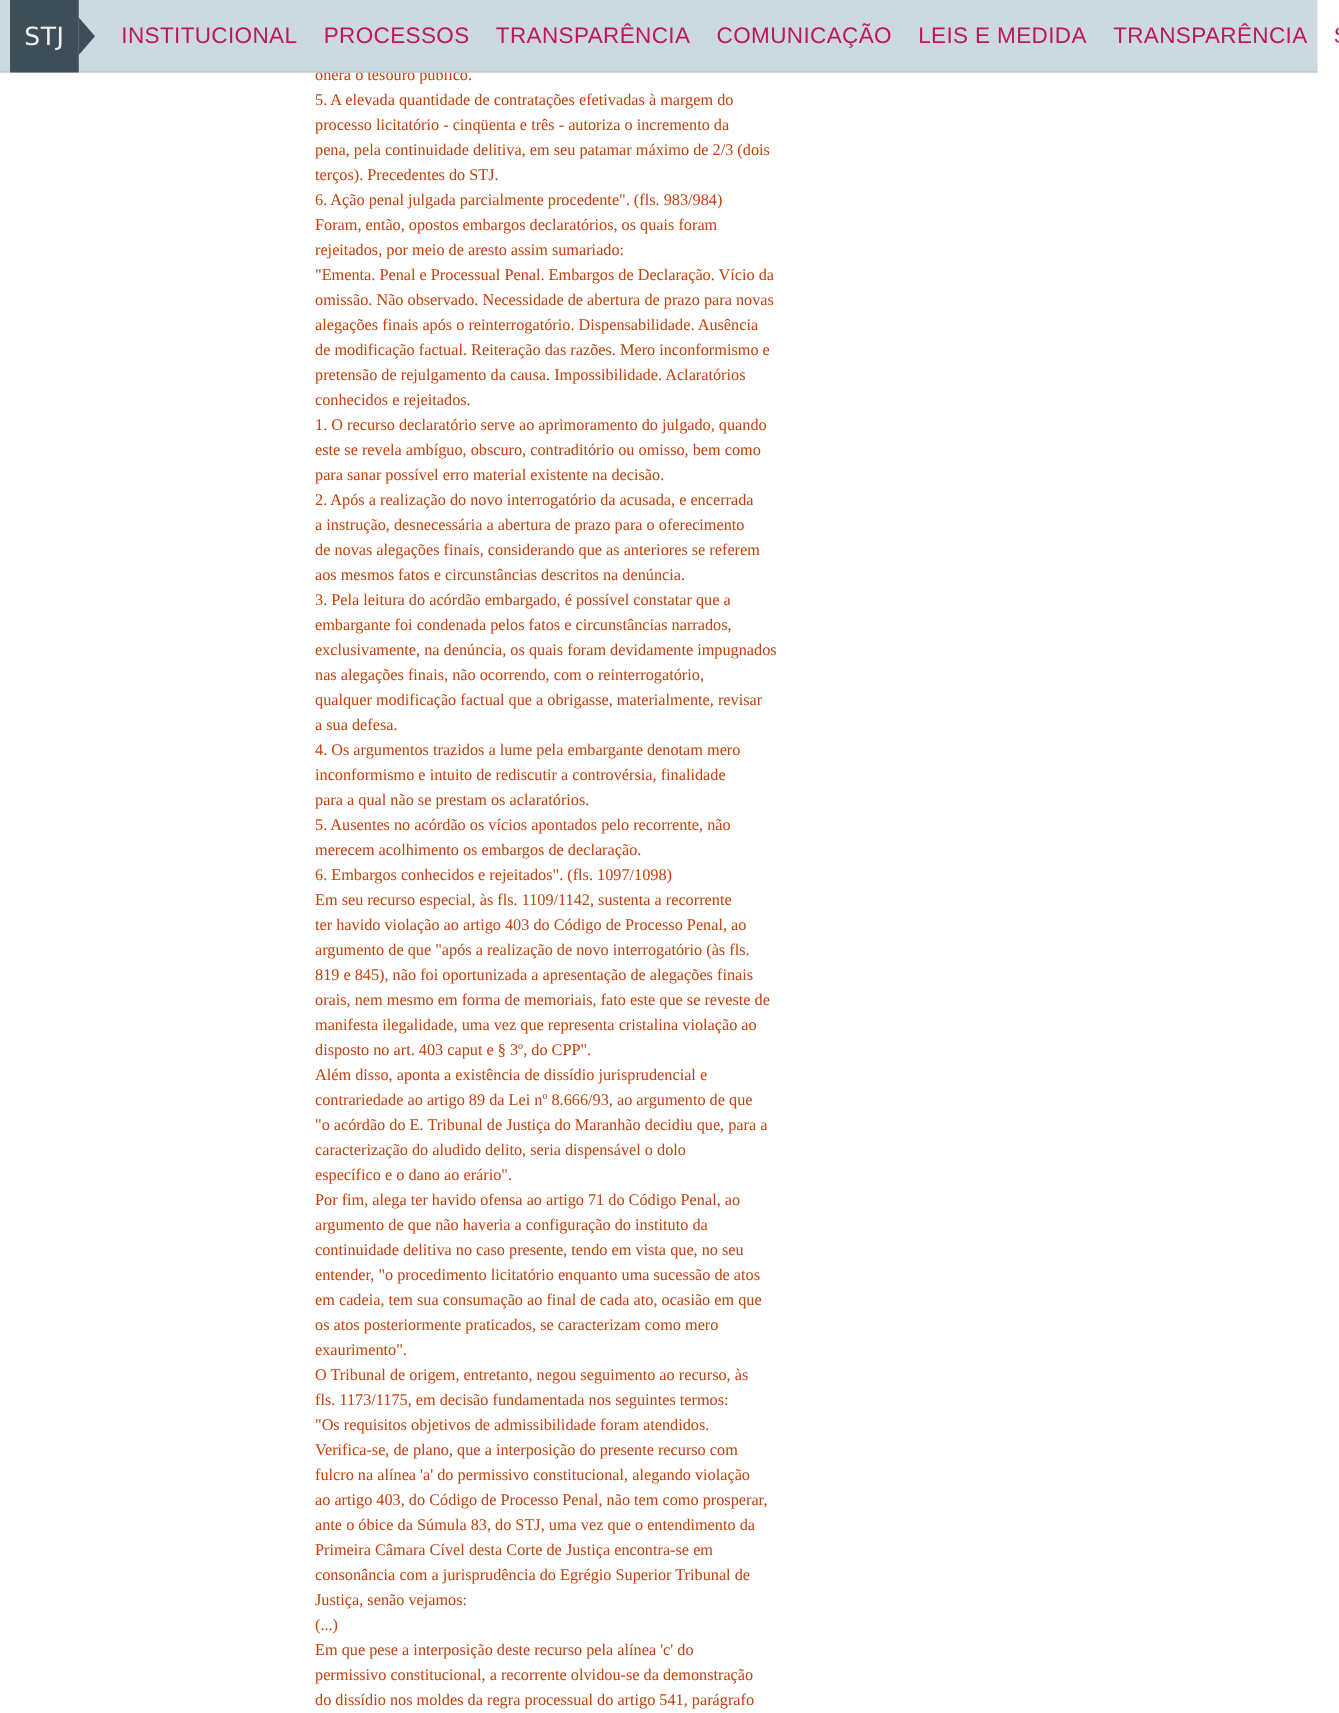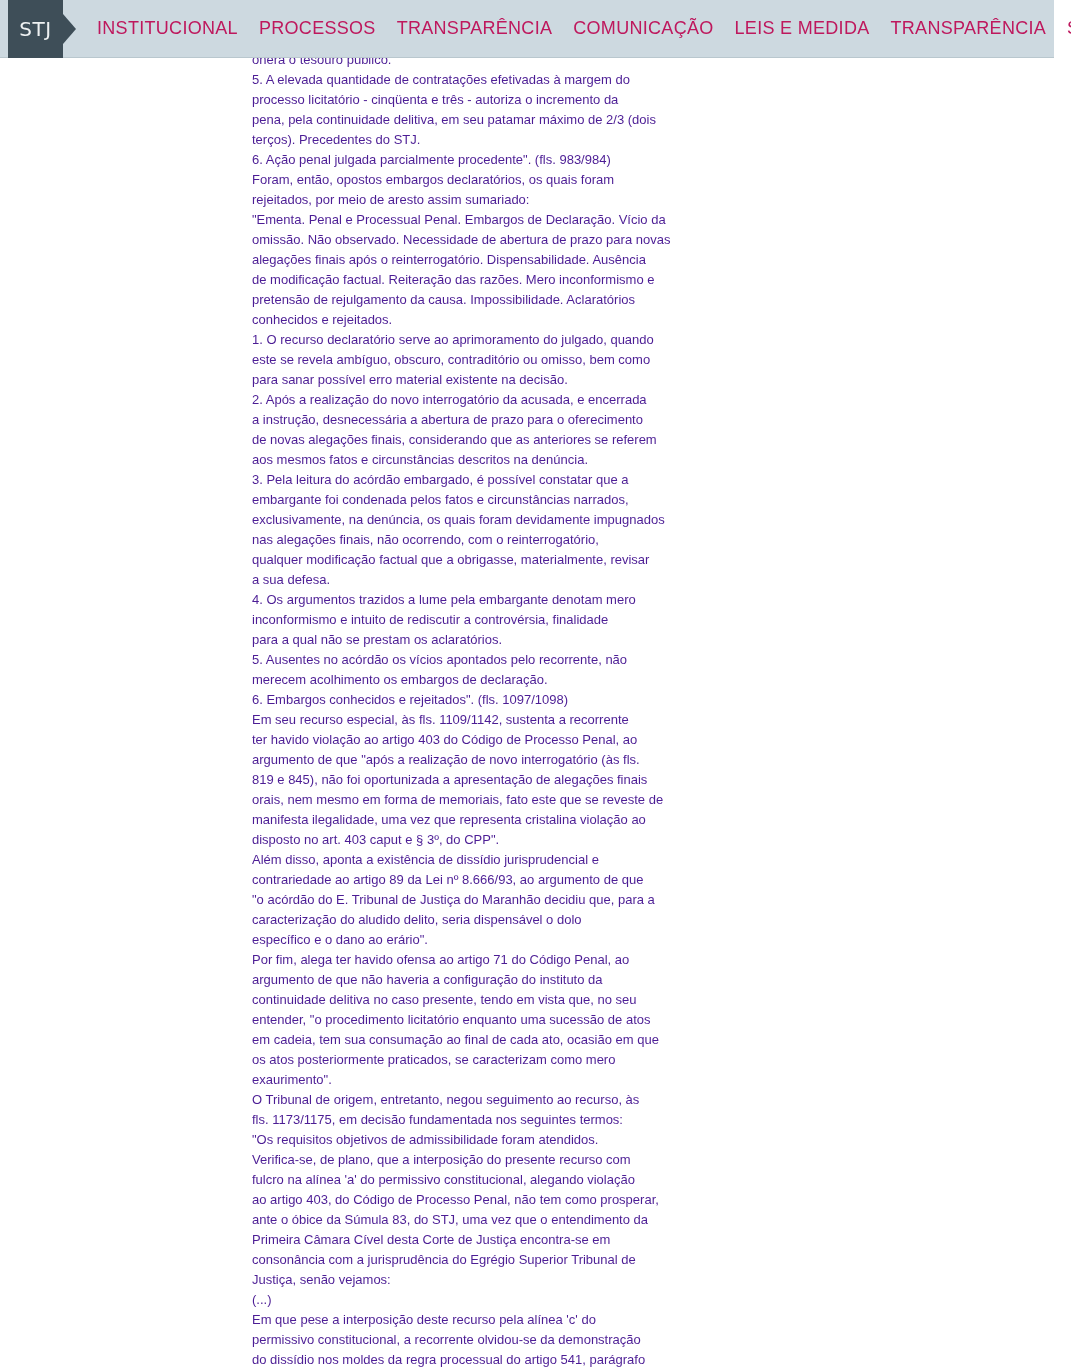--- a/index.html
+++ b/index.html
@@ -74,24 +74,24 @@
     cursor: pointer;
   }
   
   .article {
     position: absolute;
     left: 252px;
     top: 50px;
     width: 560px;
     margin: 0;
     z-index: 1;
-    font-family: Liberation Sans, sans-serif;
+    font-family: Liberation Serif, serif;
     font-size: 13px;
     line-height: 20px;
-    color: #4c1d95;
+    color: #c2410c;
     white-space: pre;
   }
 </style>
 </head>
 <body>
 
 <div class="page">
 
   <div class="article">onera o tesouro público.
 5. A elevada quantidade de contratações efetivadas à margem do

